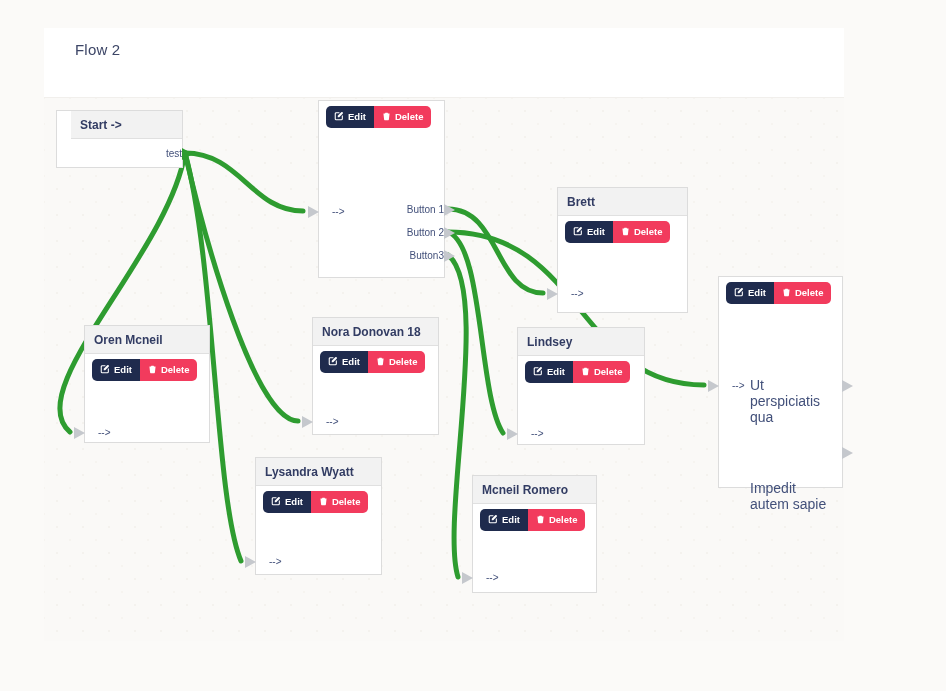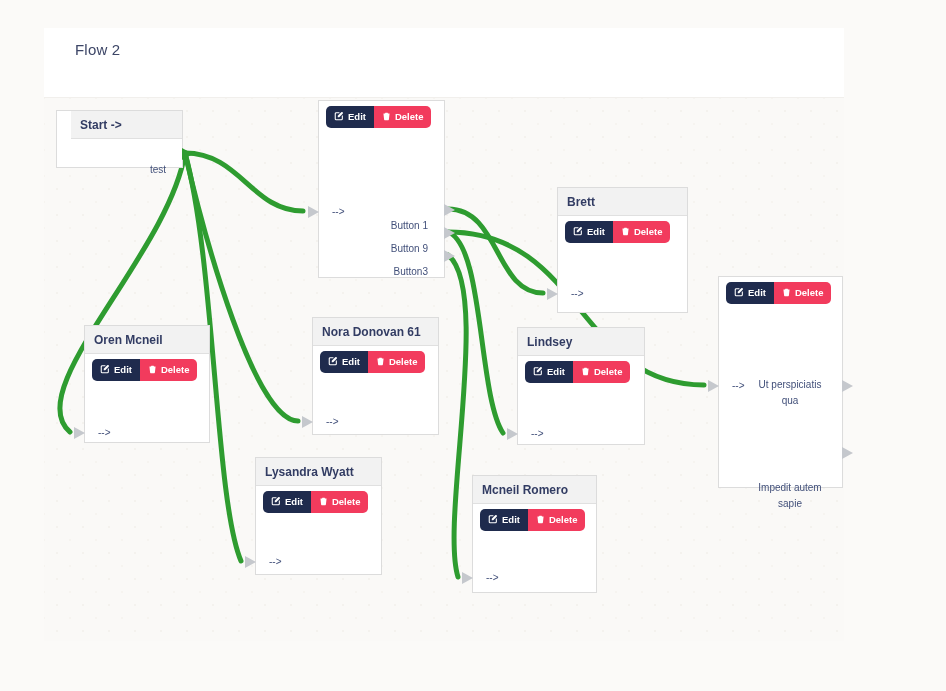--- a/index.html
+++ b/index.html
@@ -17,22 +17,22 @@
   .node{position:absolute;z-index:2;background:#ffffff;border:1px solid #dcdcdc;box-sizing:border-box;}
   .node-header{height:28px;box-sizing:border-box;background:#f2f2f2;border-bottom:1px solid #e0e0e0;
                padding:7px 9px 0 9px;font-size:12px;font-weight:700;color:#323c63;white-space:nowrap;overflow:hidden;}
   .node-actions{display:flex;margin:5px 0 6px 7px;}
   .btn{display:inline-flex;align-items:center;gap:4px;border:none;color:#fff;font-weight:700;
        font-size:9.5px;padding:5px 8px;cursor:pointer;font-family:"Liberation Sans",sans-serif;line-height:1;}
   .btn.edit{background:#1f2b4d;border-radius:5px 0 0 5px;}
   .btn.delete{background:#f23b5d;border-radius:0 5px 5px 0;}
   .io-label{position:absolute;font-size:10px;color:#42507a;line-height:12px;}
   .io-in{left:13px;}
-  .io-out{right:16px;text-align:left;margin-top:16px;}
-  .out-block{position:absolute;right:12px;width:80px;text-align:center;font-size:10px;
+  .io-out{right:0;text-align:left;}
+  .out-block{position:absolute;right:12px;width:80px;text-align:left;font-size:14px;
              color:#42507a;line-height:16px;}
   .tri{position:absolute;width:0;height:0;border-top:6px solid transparent;
        border-bottom:6px solid transparent;border-left:11px solid #c5c8cd;}
   .tri.in{left:-11px;}
   .tri.out{right:-11px;}
   .tri.green{border-left-color:#2e9c30;}
   .icon{display:inline-block;}
 </style>
 </head>
 <body>
@@ -74,21 +74,21 @@
         <span class="icon"><svg width="9" height="10" viewBox="0 0 24 24">
               <path fill="#fff" d="M4 7h16l-1.6 14.6a1.8 1.8 0 0 1-1.8 1.4H7.4a1.8 1.8 0 0 1-1.8-1.4L4 7zm5-4h6l1 2h4v2H4V5h4l1-2z"></path>
             </svg></span>
         <span>Delete</span>
       </button>
     </div>
     <span class="tri in" style="top:105px;"></span>
     <span class="io-label io-in" style="top:105px;">--&gt;</span>
     <span class="io-label io-out" style="top:103px;">Button 1</span>
     <span class="tri out" style="top:103px;"></span>
-    <span class="io-label io-out" style="top:126px;">Button 9</span>
+    <span class="io-label io-out" style="top:126px;">Button 2</span>
     <span class="tri out" style="top:126px;"></span>
     <span class="io-label io-out" style="top:149px;">Button3</span>
     <span class="tri out" style="top:149px;"></span>
   </div>
 
   <div class="node" style="left:557px;top:187px;width:131px;height:126px;">
     <div class="node-header">Brett</div>
     <div class="node-actions">
       <button class="btn edit">
         <span class="icon"><svg width="10" height="10" viewBox="0 0 24 24">
@@ -147,21 +147,21 @@
               <path fill="#fff" d="M4 7h16l-1.6 14.6a1.8 1.8 0 0 1-1.8 1.4H7.4a1.8 1.8 0 0 1-1.8-1.4L4 7zm5-4h6l1 2h4v2H4V5h4l1-2z"></path>
             </svg></span>
         <span>Delete</span>
       </button>
     </div>
     <span class="tri in" style="top:101px;"></span>
     <span class="io-label io-in" style="top:101px;">--&gt;</span>
   </div>
 
   <div class="node" style="left:312px;top:317px;width:127px;height:118px;">
-    <div class="node-header">Nora Donovan 61</div>
+    <div class="node-header">Nora Donovan 18</div>
     <div class="node-actions">
       <button class="btn edit">
         <span class="icon"><svg width="10" height="10" viewBox="0 0 24 24">
               <path fill="none" stroke="#fff" stroke-width="2.6" d="M13 4H5.4A2.4 2.4 0 0 0 3 6.4V19a2 2 0 0 0 2 2h12.6a2.4 2.4 0 0 0 2.4-2.4V11"></path>
               <path fill="#fff" d="M20.8 3.2a2.5 2.5 0 0 0-3.5 0L9 11.5V15h3.5l8.3-8.3a2.5 2.5 0 0 0 0-3.5z"></path>
             </svg></span>
         <span>Edit</span>
       </button>
       <button class="btn delete">
         <span class="icon"><svg width="9" height="10" viewBox="0 0 24 24">

